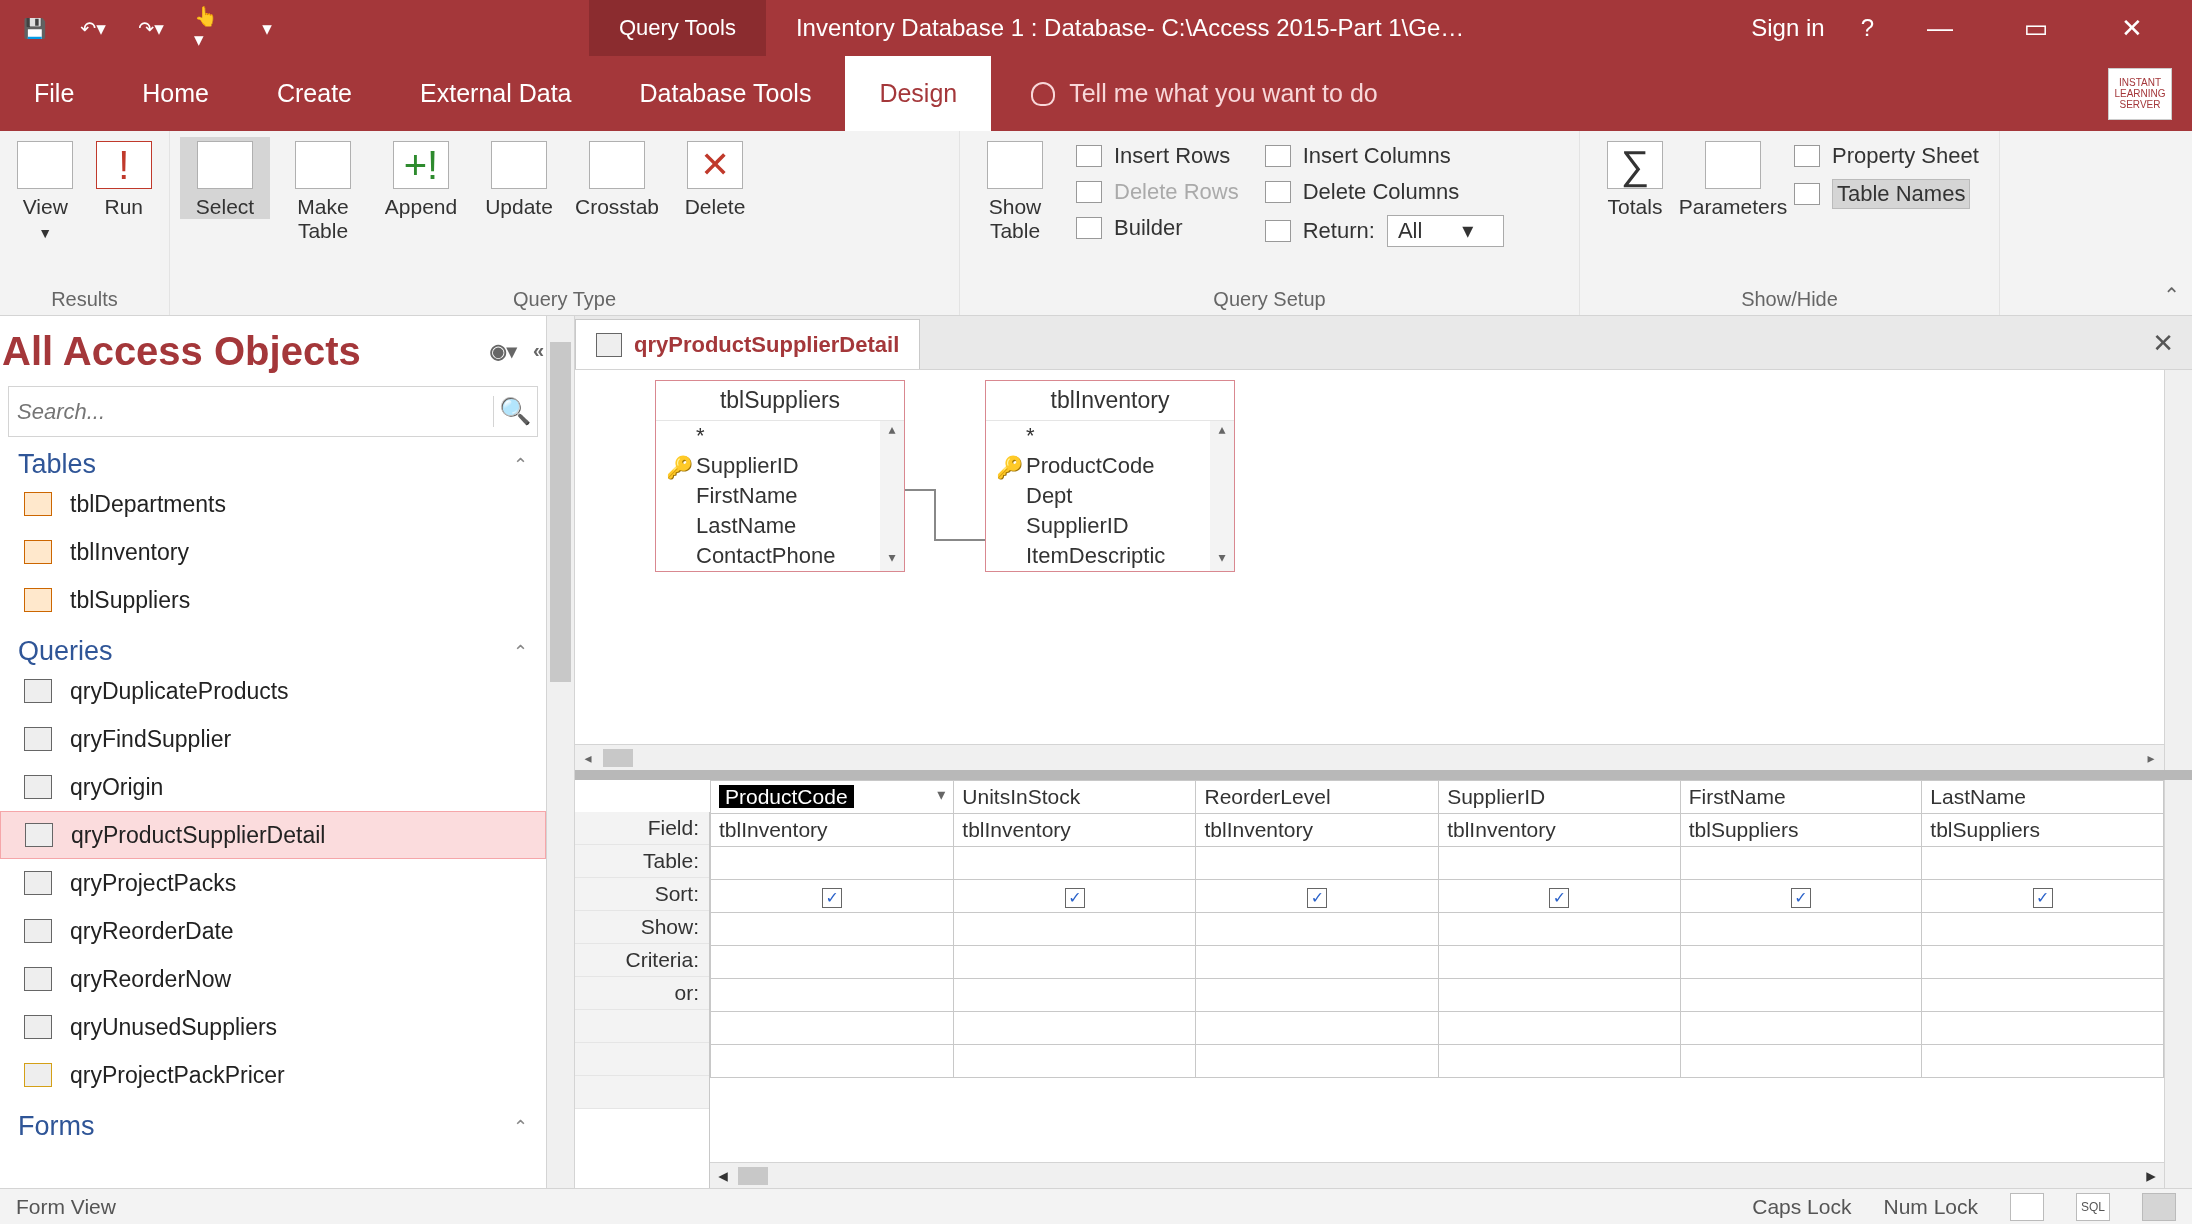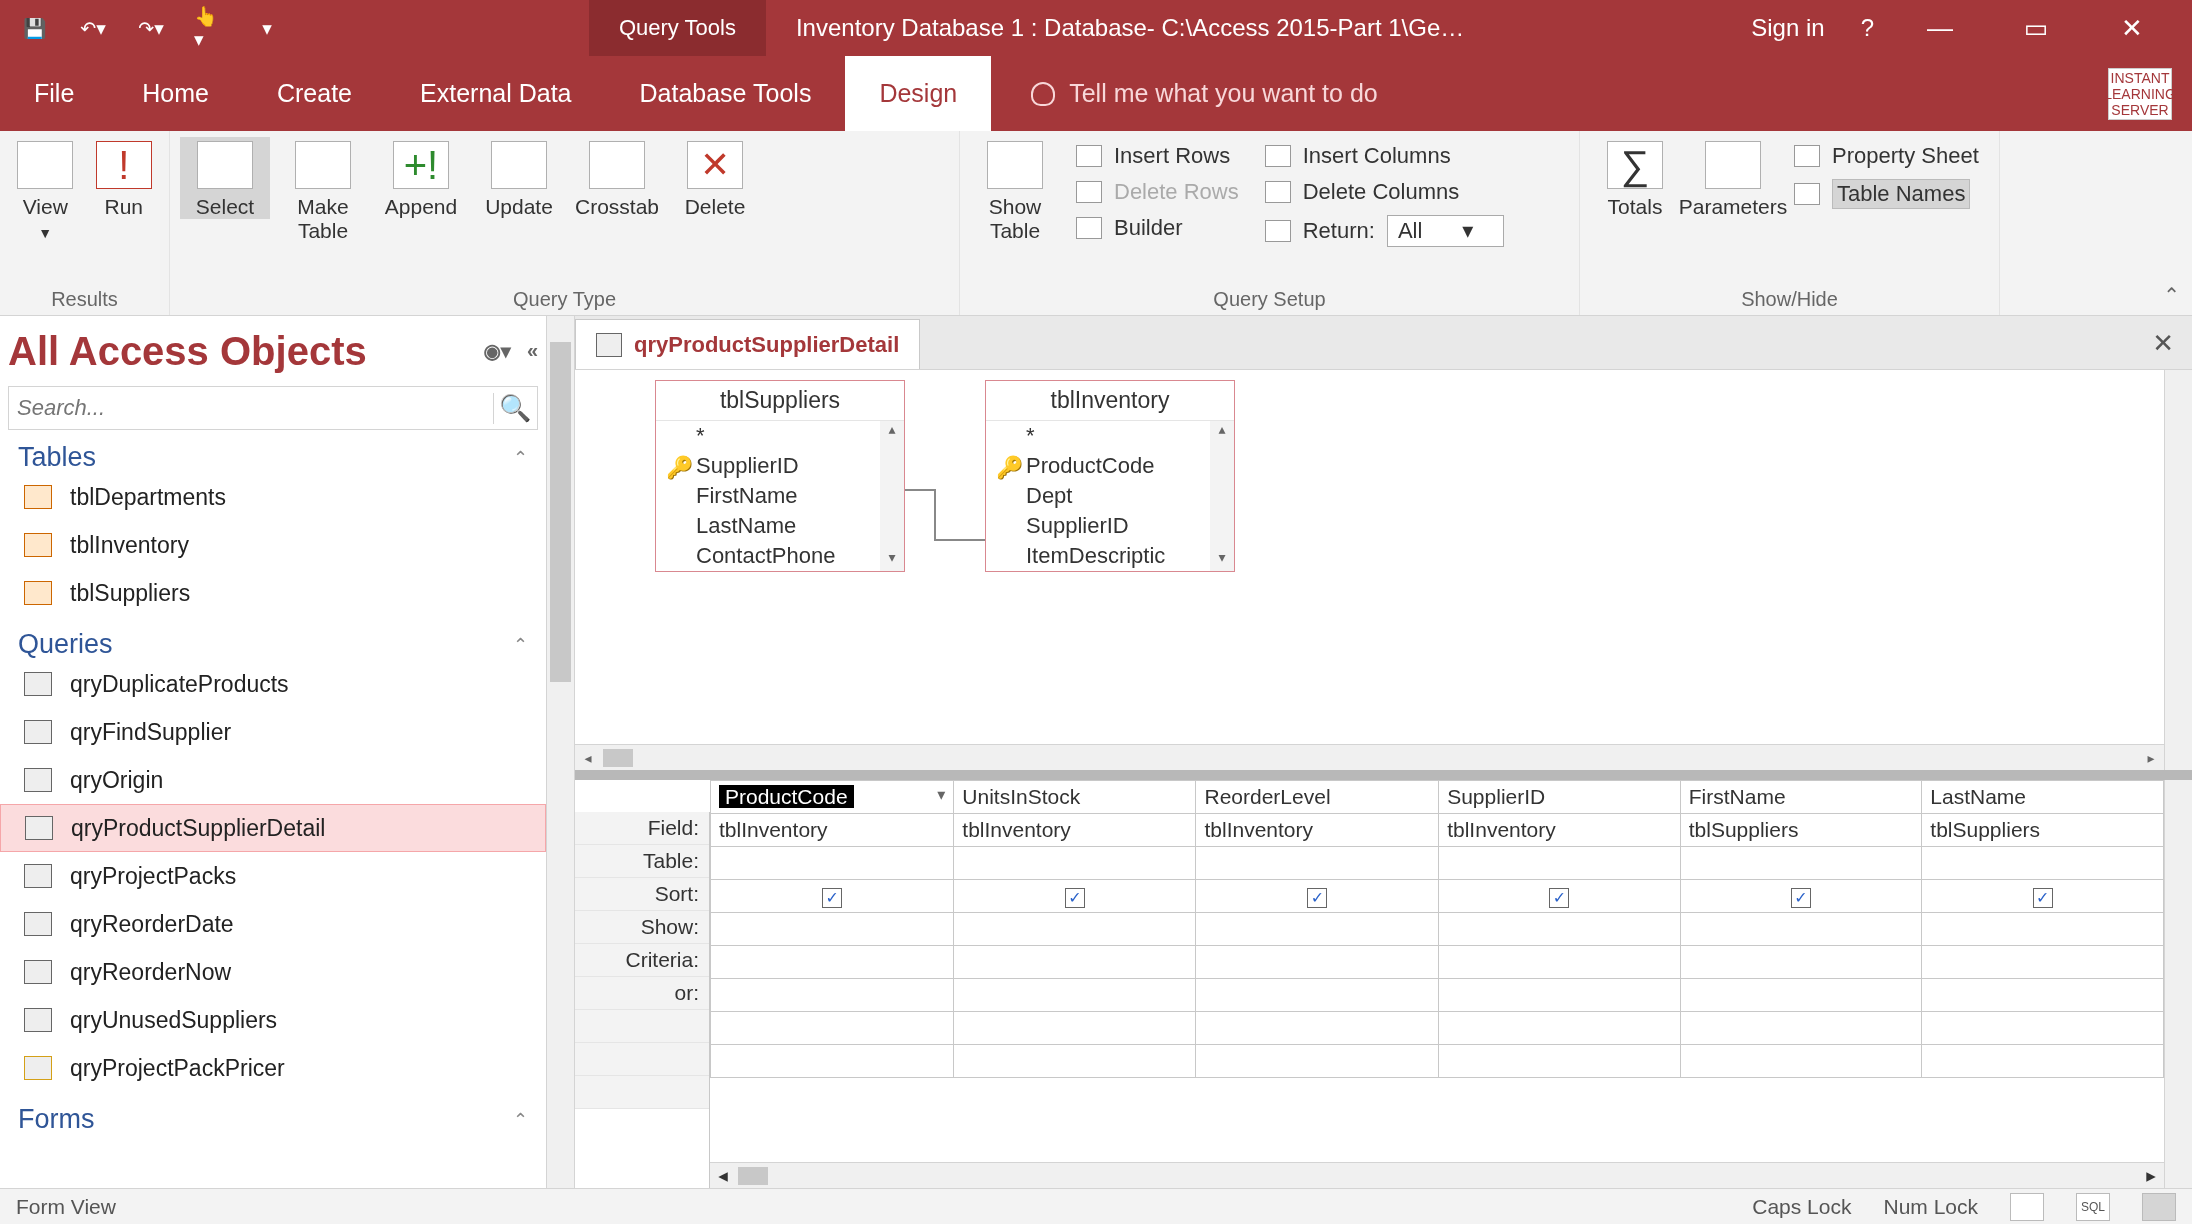--- a/index.html
+++ b/index.html
@@ -14,43 +14,43 @@
 .window-title { font-size: 24px; margin-left: 30px; }
 .titlebar .right { display: flex; align-items: center; gap: 36px; padding-right: 30px; font-size: 24px; }
 .win-btn { width: 60px; height: 56px; display: flex; align-items: center; justify-content: center; font-size: 26px; }
 
 
 .tabrow { height: 75px; background: #a4373a; display: flex; align-items: center; color: #fff; }
 .tabrow .tab { padding: 0 34px; height: 75px; display: flex; align-items: center; font-size: 25px; }
 .tabrow .tab.active { background: #fff; color: #a4373a; }
 .tellme { display: flex; align-items: center; gap: 14px; margin-left: 40px; color: #f8d7d9; font-size: 25px; }
 .bulb { width: 24px; height: 24px; border: 2px solid #f8d7d9; border-radius: 50% 50% 40% 40%; position: relative; }
-.instant-logo { position: absolute; right: 20px; width: 64px; height: 52px; background: #fff; border: 1px solid #ccc; font-size: 14px; display: flex; align-items: center; justify-content: center; text-align: center; color: #a4373a; }
+.instant-logo { position: absolute; right: 20px; width: 64px; height: 52px; background: #fff; border: 1px solid #ccc; font-size: 10px; display: flex; align-items: center; justify-content: center; text-align: center; color: #a4373a; }
 
 
 .ribbon { height: 185px; background: #f3f3f3; border-bottom: 1px solid #d4d4d4; display: flex; position: relative; }
 .ribbon-group { border-right: 1px solid #e3e3e3; display: flex; flex-direction: column; padding: 6px 10px 0 10px; }
 .group-body { flex: 1; display: flex; align-items: flex-start; gap: 8px; }
 .group-label { text-align: center; font-size: 20px; color: #666; padding-bottom: 4px; }
 .big-btn { width: 90px; display: flex; flex-direction: column; align-items: center; font-size: 21px; gap: 6px; padding-top: 4px;}
 .big-btn .ic { width: 56px; height: 48px; border: 1px solid #b0b0b0; background: #fff; }
 .big-btn.selected { background: #d5d5d5; }
 .small-list { display: flex; flex-direction: column; gap: 10px; padding-top: 6px; }
 .small-row { display: flex; align-items: center; gap: 12px; font-size: 22px; }
 .small-row.disabled { color: #aaa; }
 .small-row .ic-sm { width: 26px; height: 22px; border: 1px solid #999; background: #fff; }
 .toggle-on { background: #d5d5d5; padding: 1px 4px; border: 1px solid #bbb; }
 .collapse-caret { position: absolute; right: 12px; bottom: 8px; font-size: 20px; color: #666; }
 
 
 .workspace { display: flex; height: 872px; }
 .navpane { width: 575px; border-right: 1px solid #d4d4d4; display: flex; }
 .nav-inner { flex: 1; display: flex; flex-direction: column; }
-.nav-header { height: 70px; display: flex; align-items: center; padding: 0 8px; font-size: 40px; color: #a4373a; font-weight: 600; justify-content: space-between; }
-.nav-search { height: 44px; display: flex; align-items: center; border: 1px solid #d4d4d4; margin: 0 8px; }
+.nav-header { height: 70px; display: flex; align-items: center; padding: 0 2px; font-size: 40px; color: #a4373a; font-weight: 600; justify-content: space-between; }
+.nav-search { height: 51px; display: flex; align-items: center; border: 1px solid #d4d4d4; margin: 0 8px; }
 .nav-search input { flex: 1; border: none; padding: 0 8px; font-style: italic; color: #888; font-size: 22px; }
 .nav-search .mag { width: 44px; text-align: center; color: #a4373a; font-size: 26px; border-left: 1px solid #d4d4d4; }
 .nav-group { padding: 12px 18px 0 18px; font-size: 27px; color: #2f5597; display: flex; justify-content: space-between; align-items: center; }
 .nav-item { height: 48px; display: flex; align-items: center; gap: 18px; padding-left: 24px; font-size: 23px; color: #222; }
 .nav-item .obj-ic { width: 28px; height: 24px; border: 1px solid #cc6600; background: #ffe8cc; }
 .nav-item.qry .obj-ic { border-color: #666; background: #eee; position:relative; }
 .nav-item.sel { background: #fbdcdd; border: 1px solid #f5a6a9; }
 .nav-scroll { width: 28px; background: #f0f0f0; border-left: 1px solid #d4d4d4; position: relative; }
 .nav-scroll .thumb { position: absolute; left: 3px; right: 3px; top: 26px; height: 340px; background: #c8c8c8; }
 

